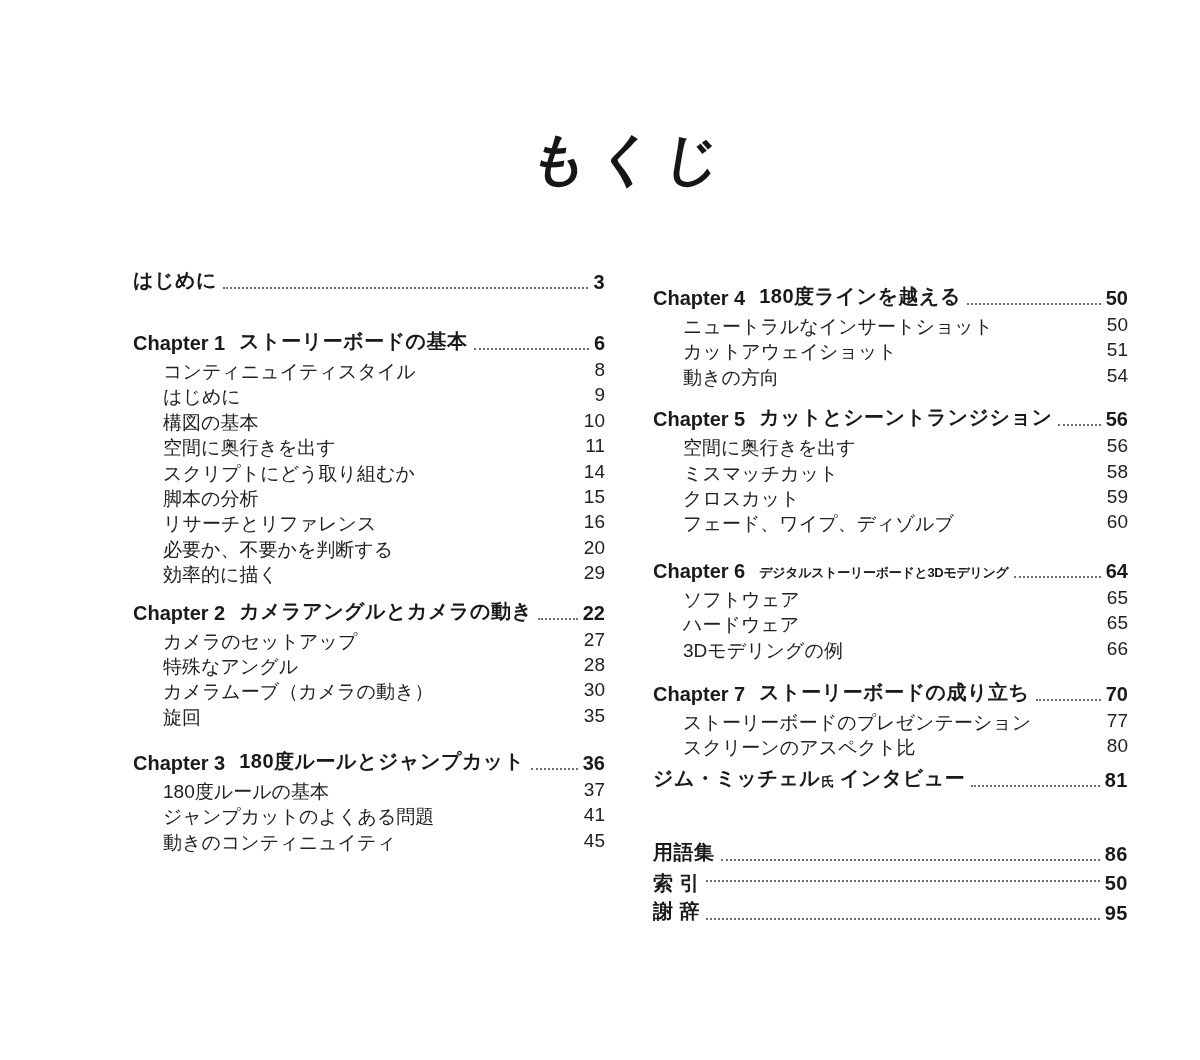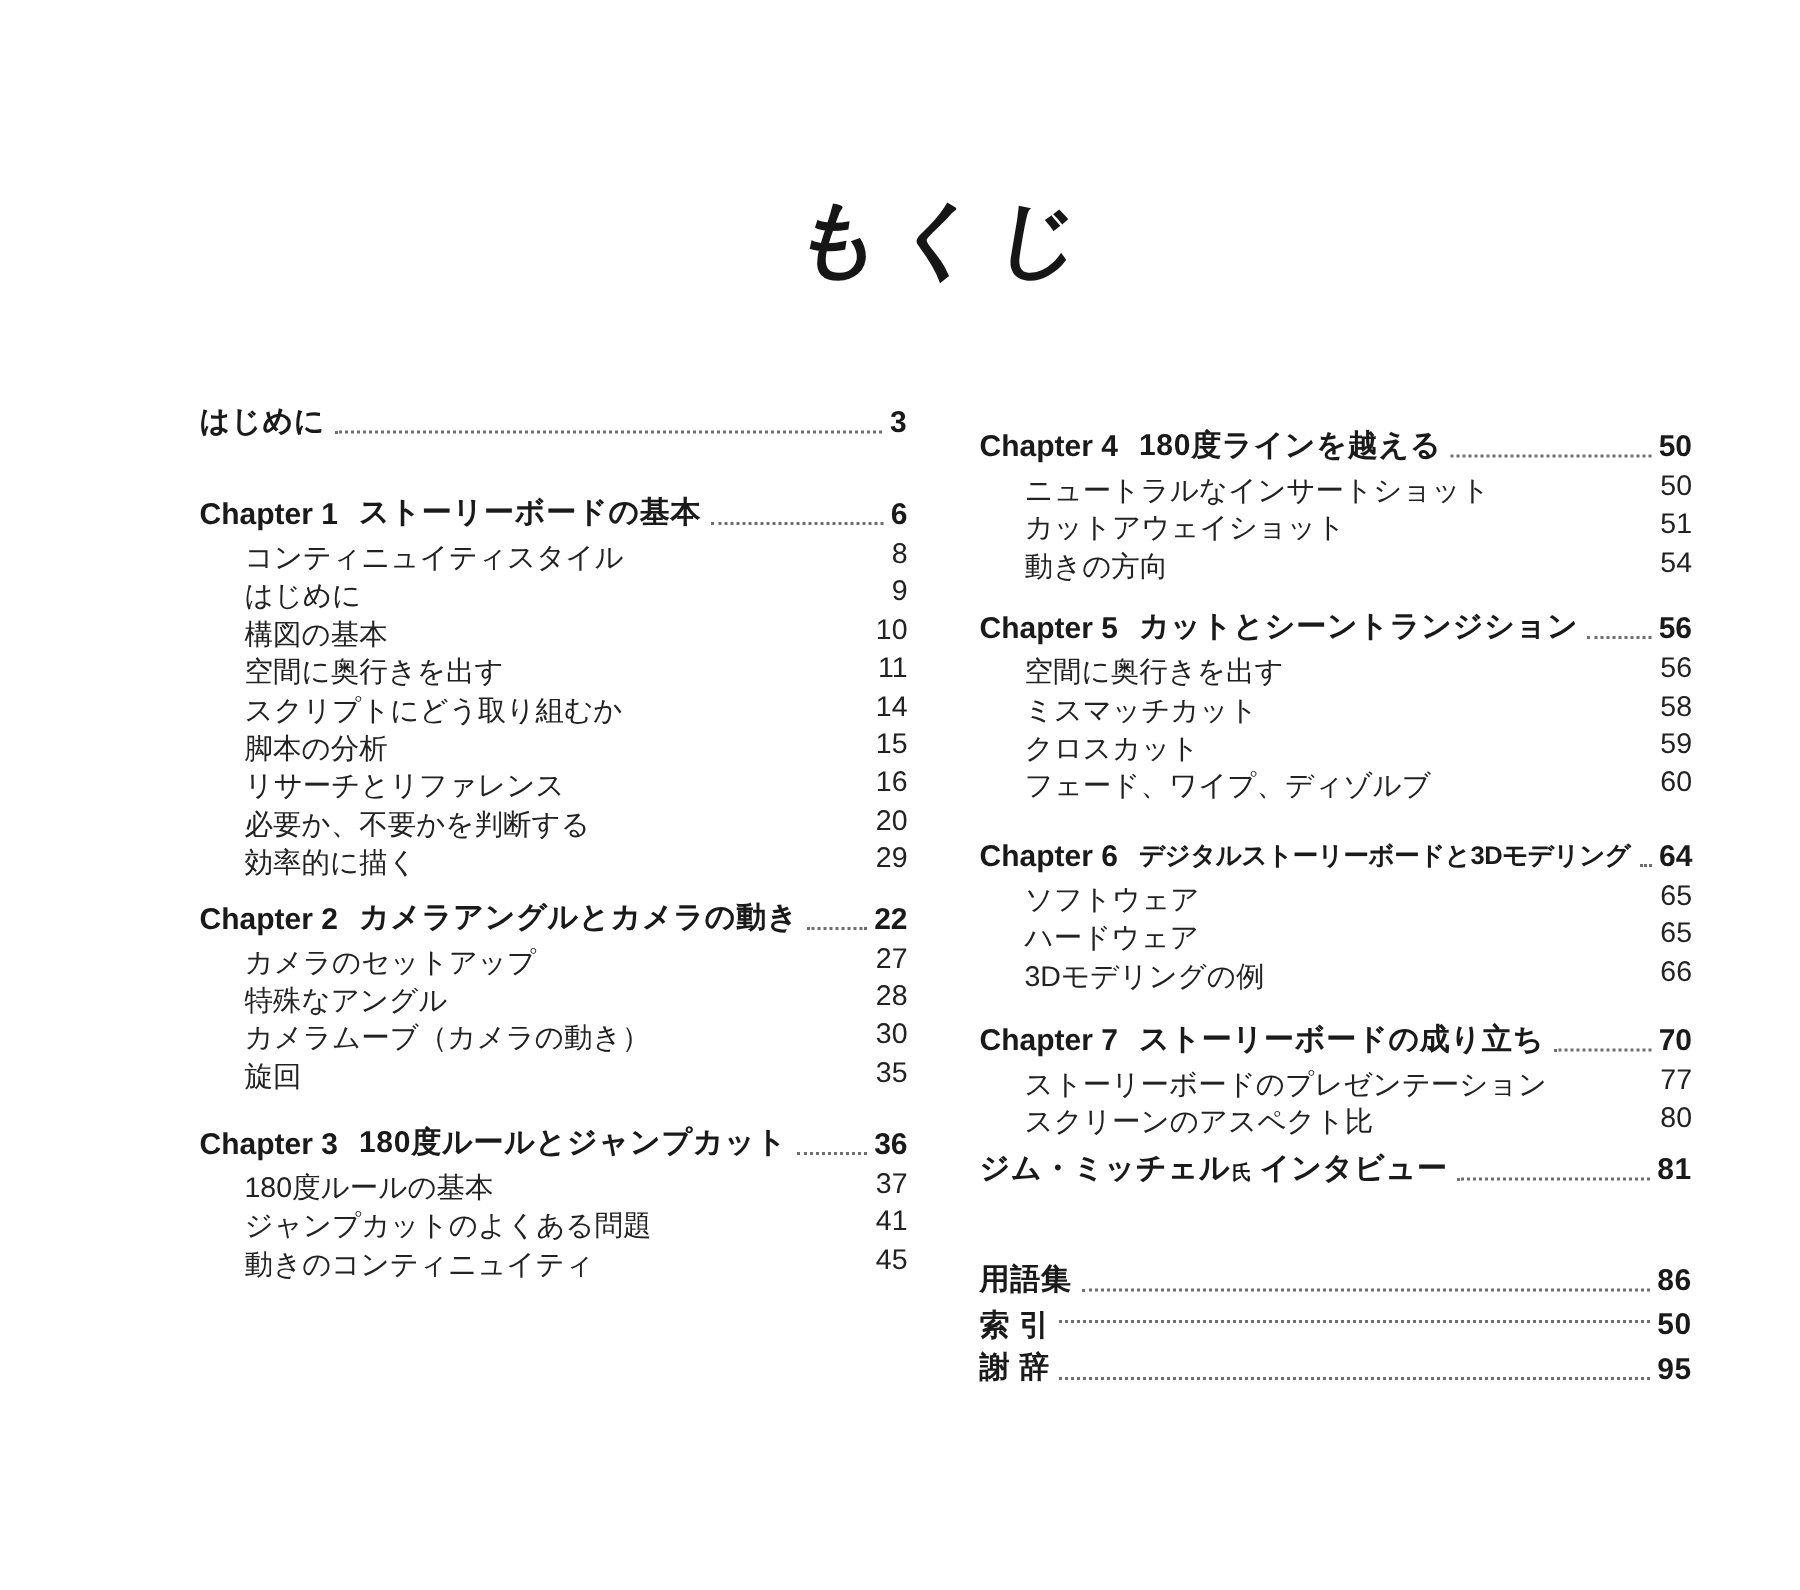--- a/index.html
+++ b/index.html
@@ -63,21 +63,21 @@
     height: 24px;
     white-space: nowrap;
   }
   .ch-num { flex: 0 0 auto; }
   .ch-title {
     flex: 0 1 auto;
     margin-left: 14px;
     letter-spacing: 0.5px;
   }
   .ch-title.tight {
-    font-size: 17px;
+    font-size: 13px;
     letter-spacing: -0.3px;
     margin-bottom: 1px;
   }
   .sub-row {
     font-size: 19px;
     font-weight: normal;
     height: 25.4px;
     align-items: flex-start;
     padding-left: 30px;
     color: #222222;

